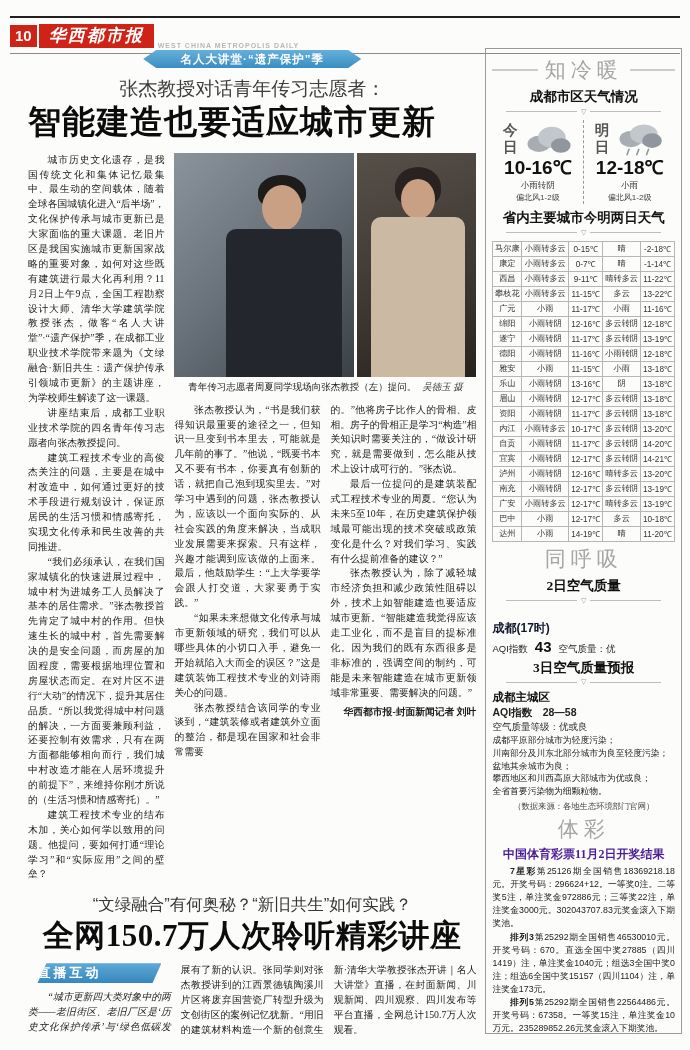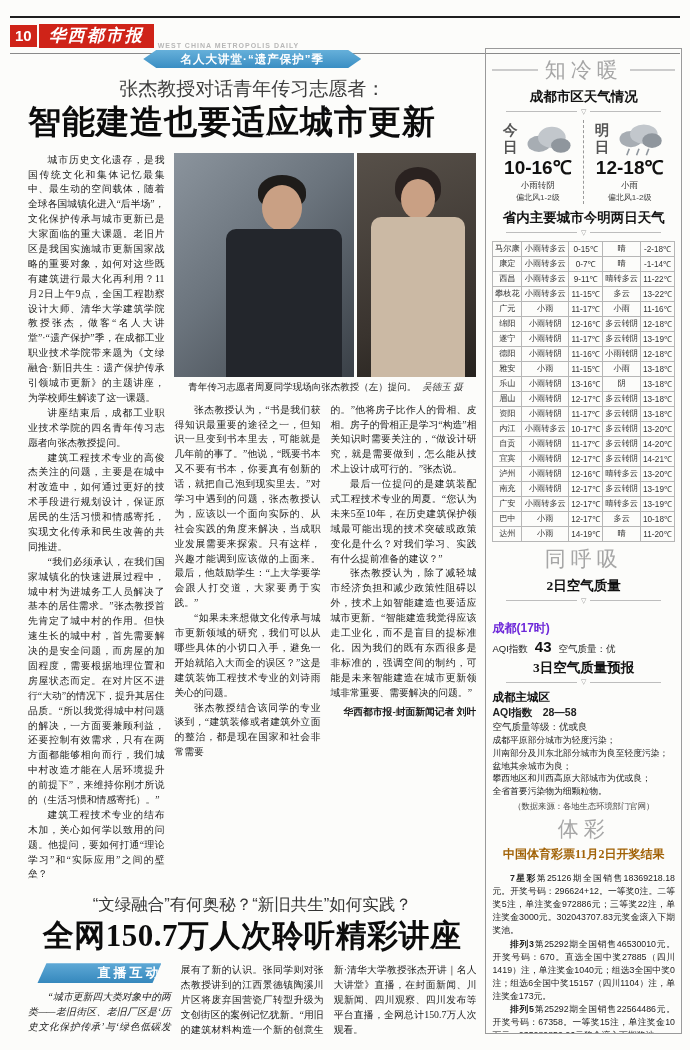--- a/index.html
+++ b/index.html
@@ -47,21 +47,21 @@
   .head-c{position:absolute;border-radius:50%;background:#c9a084;}
   .hair{position:absolute;border-radius:50% 50% 40% 40%;background:#1e1c1a;}
   .torso{position:absolute;border-radius:10px 10px 0 0;}
   .caption{font-size:9.5px;margin:4px 0 9px;text-align:center;}
   .credit{font-style:italic;color:#3a3a3a;margin-left:6px;}
   
   .art2{margin-top:13px;}
   .kicker2{text-align:center;font:500 16.5px/1.2 "Liberation Sans",sans-serif;color:#343434;}
   .head2{text-align:center;font:900 31px/1.1 "Liberation Serif",serif;color:#0c0c0c;letter-spacing:.5px;margin-top:4px;}
   .a2-body{display:flex;gap:10px;margin-top:10px;}
-  .tag{width:124px;height:20px;margin:0 auto 7px;color:#fff;text-align:right;
+  .tag{width:124px;height:20px;margin:0 auto 7px;color:#fff;text-align:left;
        font:700 13px/20px "Liberation Sans",sans-serif;letter-spacing:3px;
        background:linear-gradient(180deg,#5fa9d6,#3588bd);
        clip-path:polygon(9px 0,100% 0,calc(100% - 9px) 100%,0 100%);}
   .kai p{font-style:italic;color:#222;}
   
   .sec-title{display:flex;align-items:center;justify-content:center;gap:7px;
              color:#a6a6a6;font-size:21px;letter-spacing:5px;margin:3px 0 4px;font-weight:400;}
   .sec-title::before,.sec-title::after{content:"";flex:1;height:2px;background:#cccccc;}
   .sec-title.plain::before,.sec-title.plain::after{background:transparent;}
   .sb-h{font:700 13.5px/1.3 "Liberation Serif",serif;text-align:center;color:#111;margin-top:3px;}
@@ -72,29 +72,29 @@
   .wx-half:first-child{border-right:1px dashed #9a9a9a;}
   .wx-top{display:flex;align-items:center;justify-content:center;gap:3px;}
   .wx-label{display:inline-block;width:1.08em;font-size:14.5px;line-height:1.12;color:#555;
             font-weight:700;word-break:break-all;text-align:center;}
   .wx-temp{font:700 19px/1.1 "Liberation Sans",sans-serif;color:#111;margin-top:1px;}
   .wx-desc{font-size:8.5px;color:#333;margin-top:2px;}
   .wx-wind{font-size:8px;color:#444;}
   table.wtab{width:100%;border-collapse:collapse;margin-top:3px;}
   table.wtab td{border:1px solid #b6b6b6;font-size:8.2px;color:#333;text-align:center;
                 padding:1.5px 0;white-space:nowrap;}
-  .air-city{font:700 12px "Liberation Sans",sans-serif;margin:15px 0 1px;color:#6d28d9;}
+  .air-city{font:700 12px "Liberation Sans",sans-serif;margin:15px 0 1px;color:#0f172a;}
   .aqi-line{display:flex;align-items:baseline;gap:7px;font-size:9.5px;color:#222;margin-bottom:3px;}
   .aqi-val{font:700 15px "Liberation Sans",sans-serif;color:#111;}
   .fc-region{font:700 11.5px "Liberation Sans",sans-serif;margin-top:2px;color:#111;}
   .fc-aqi{font:700 10.5px "Liberation Sans",sans-serif;margin-top:1px;color:#222;}
   .fc-level{font-size:9.5px;margin-top:1px;color:#222;}
   .fc-lines p{margin:0;font-size:8.8px;line-height:1.45;text-align:justify;color:#222;}
   .src{font-size:8.3px;color:#444;text-align:center;margin:3px 0 1px;}
-  .lot-title{font:700 12px/1.3 "Liberation Serif",serif;text-align:center;margin:2px 0 10px;color:#a16207;}
+  .lot-title{font:700 12px/1.3 "Liberation Serif",serif;text-align:center;margin:2px 0 3px;color:#4c1d95;}
   .lot p{margin:0;font-size:8.8px;line-height:1.48;text-indent:2em;text-align:justify;color:#222;}
   .lt-name{font-weight:700;}
 </style>
 </head>
 <body>
 
 <div class="page">
 
   <div class="rule-top"></div>
   <div class="hdr">

